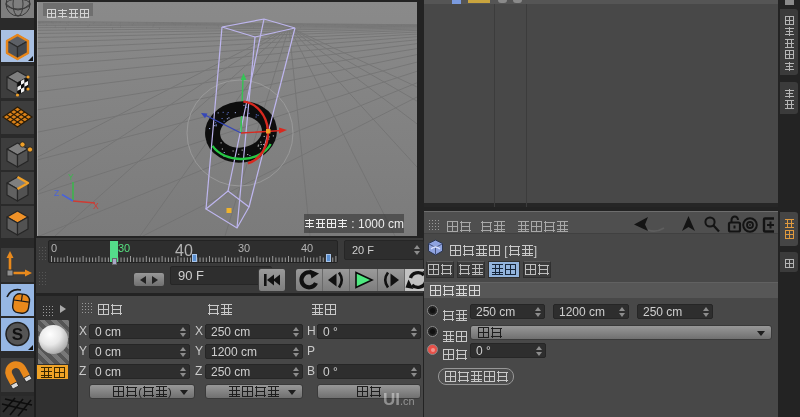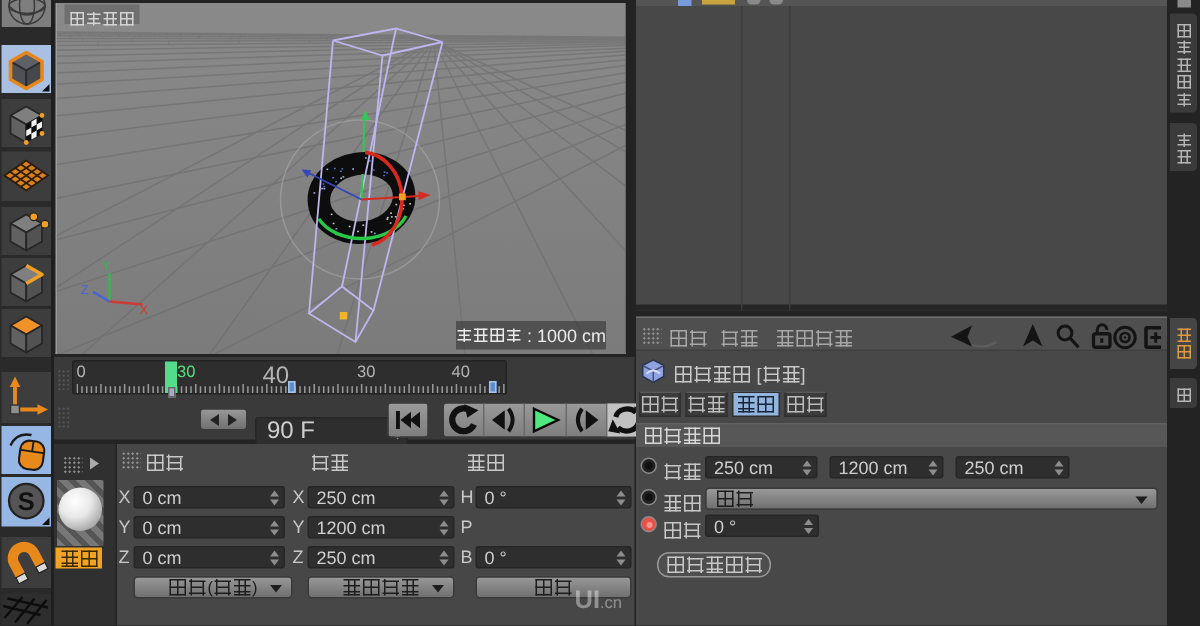--- a/index.html
+++ b/index.html
@@ -505,25 +505,29 @@
             <line x1="278.58" y1="1.5" x2="278.58" y2="6" stroke="#9a9a9a" stroke-width="1"></line>
             <line x1="281.74" y1="1.5" x2="281.74" y2="6" stroke="#9a9a9a" stroke-width="1"></line>
             <line x1="284.90" y1="0" x2="284.90" y2="6" stroke="#9a9a9a" stroke-width="1"></line>
           </svg>
         </div>
         <div style="position:absolute;left:61px;top:0px;width:8px;height:21px;background:#54dc8a"></div>
         <div style="position:absolute;left:63px;top:17px;width:5px;height:7px;background:#a8a8c8;border:1px solid #666"></div>
         <div style="position:absolute;left:143px;top:13px;width:5px;height:8px;background:#5a8fd0;border:1px solid #a8c4e8"></div>
         <div style="position:absolute;left:277px;top:13px;width:5px;height:8px;background:#5a8fd0;border:1px solid #a8c4e8"></div>
       </div>
+      <div class="fld" style="left:308px;top:2px;width:80px;height:20px;line-height:18px;font-size:11px;padding-left:7px">20 F<span class="spin">
+          <span class="su"></span>
+          <span class="sd"></span>
+        </span></div>
       <div class="btn" style="left:97px;top:34px;width:32px;height:15px">
         <span style="position:absolute;left:6px;top:3px;width:0;height:0;border-top:4px solid transparent;border-bottom:4px solid transparent;border-right:6px solid #222"></span>
         <span style="position:absolute;right:6px;top:3px;width:0;height:0;border-top:4px solid transparent;border-bottom:4px solid transparent;border-left:6px solid #222"></span>
       </div>
-      <div class="fld" style="left:134px;top:40px;width:102px;height:19px;line-height:17px;font-size:16px;padding-left:7px">90 F<span class="spin">
+      <div class="fld" style="left:134px;top:28px;width:102px;height:19px;line-height:17px;font-size:13px;padding-left:7px">90 F<span class="spin">
           <span class="su"></span>
           <span class="sd"></span>
         </span></div>
       <div class="btn" style="left:222px;top:30px;width:28px;height:24px;background:linear-gradient(#9a9a9a,#7e7e7e)">
         <svg width="26" height="22" viewBox="0 0 26 22">
           <rect x="5" y="5" width="2.6" height="12" fill="#111"></rect>
           <polygon points="8,11 15,5.5 15,16.5" fill="#111"></polygon>
           <polygon points="14,11 21,5.5 21,16.5" fill="#111"></polygon>
         </svg>
       </div>

